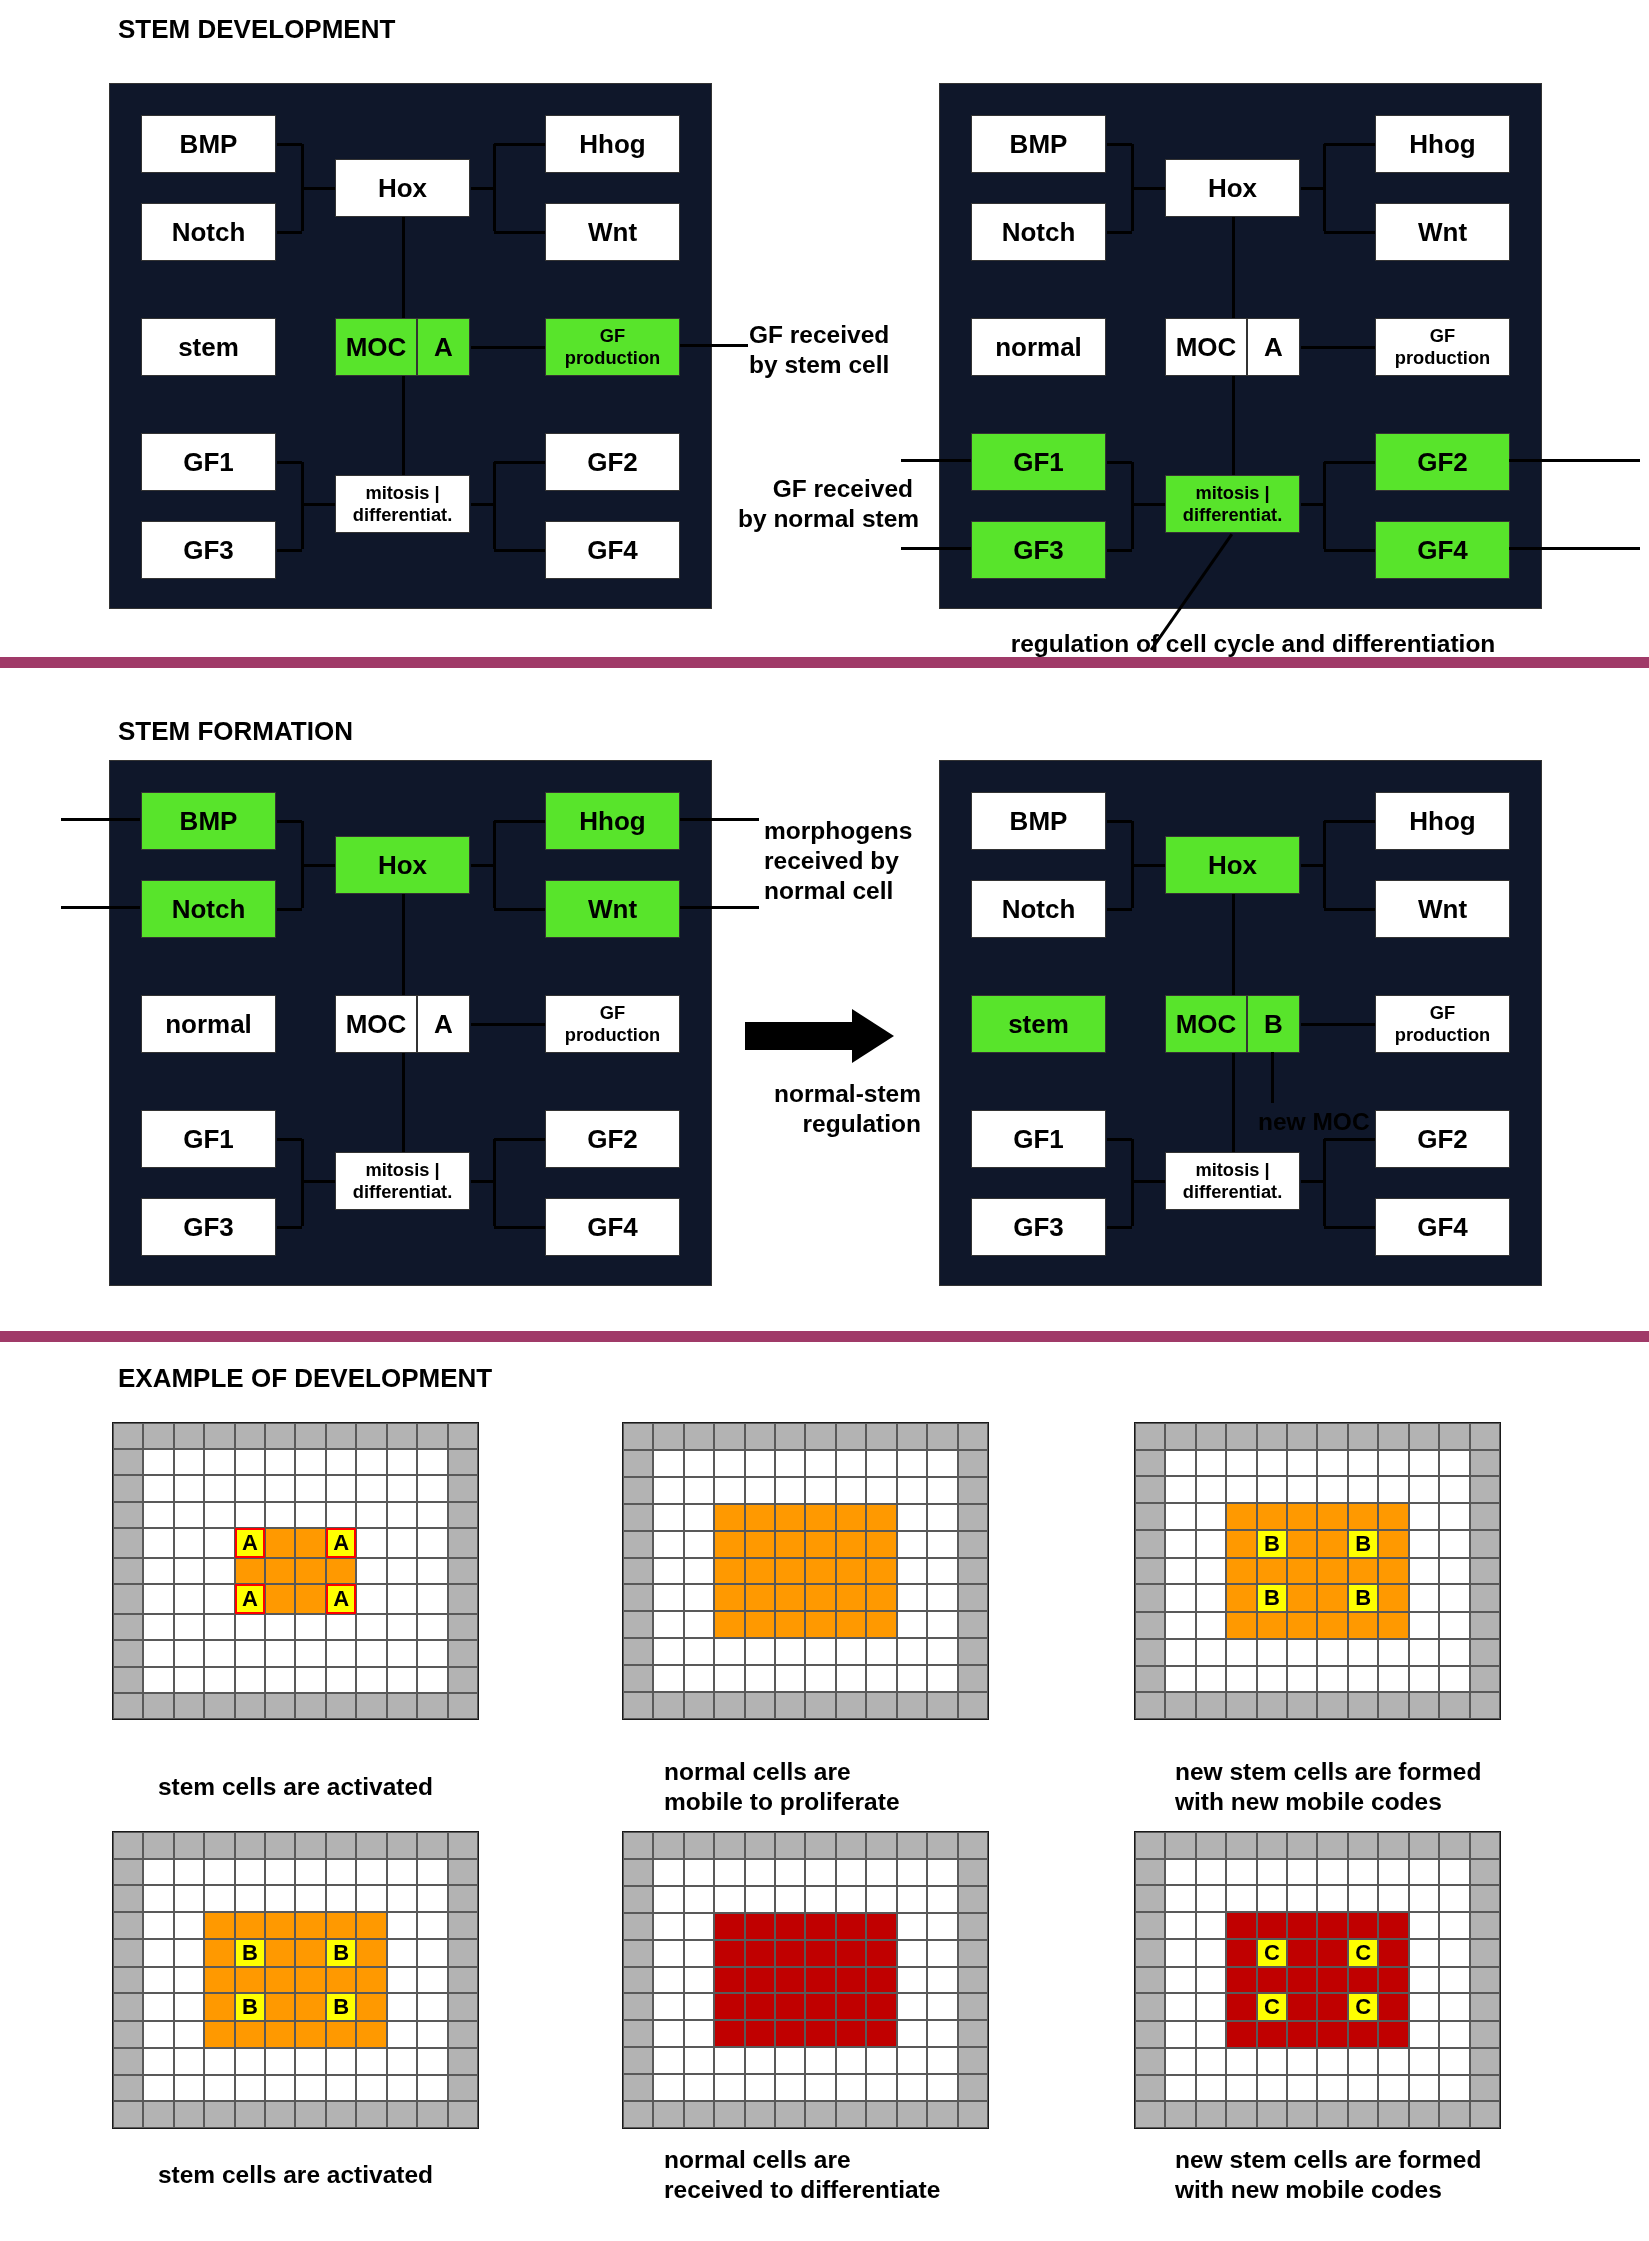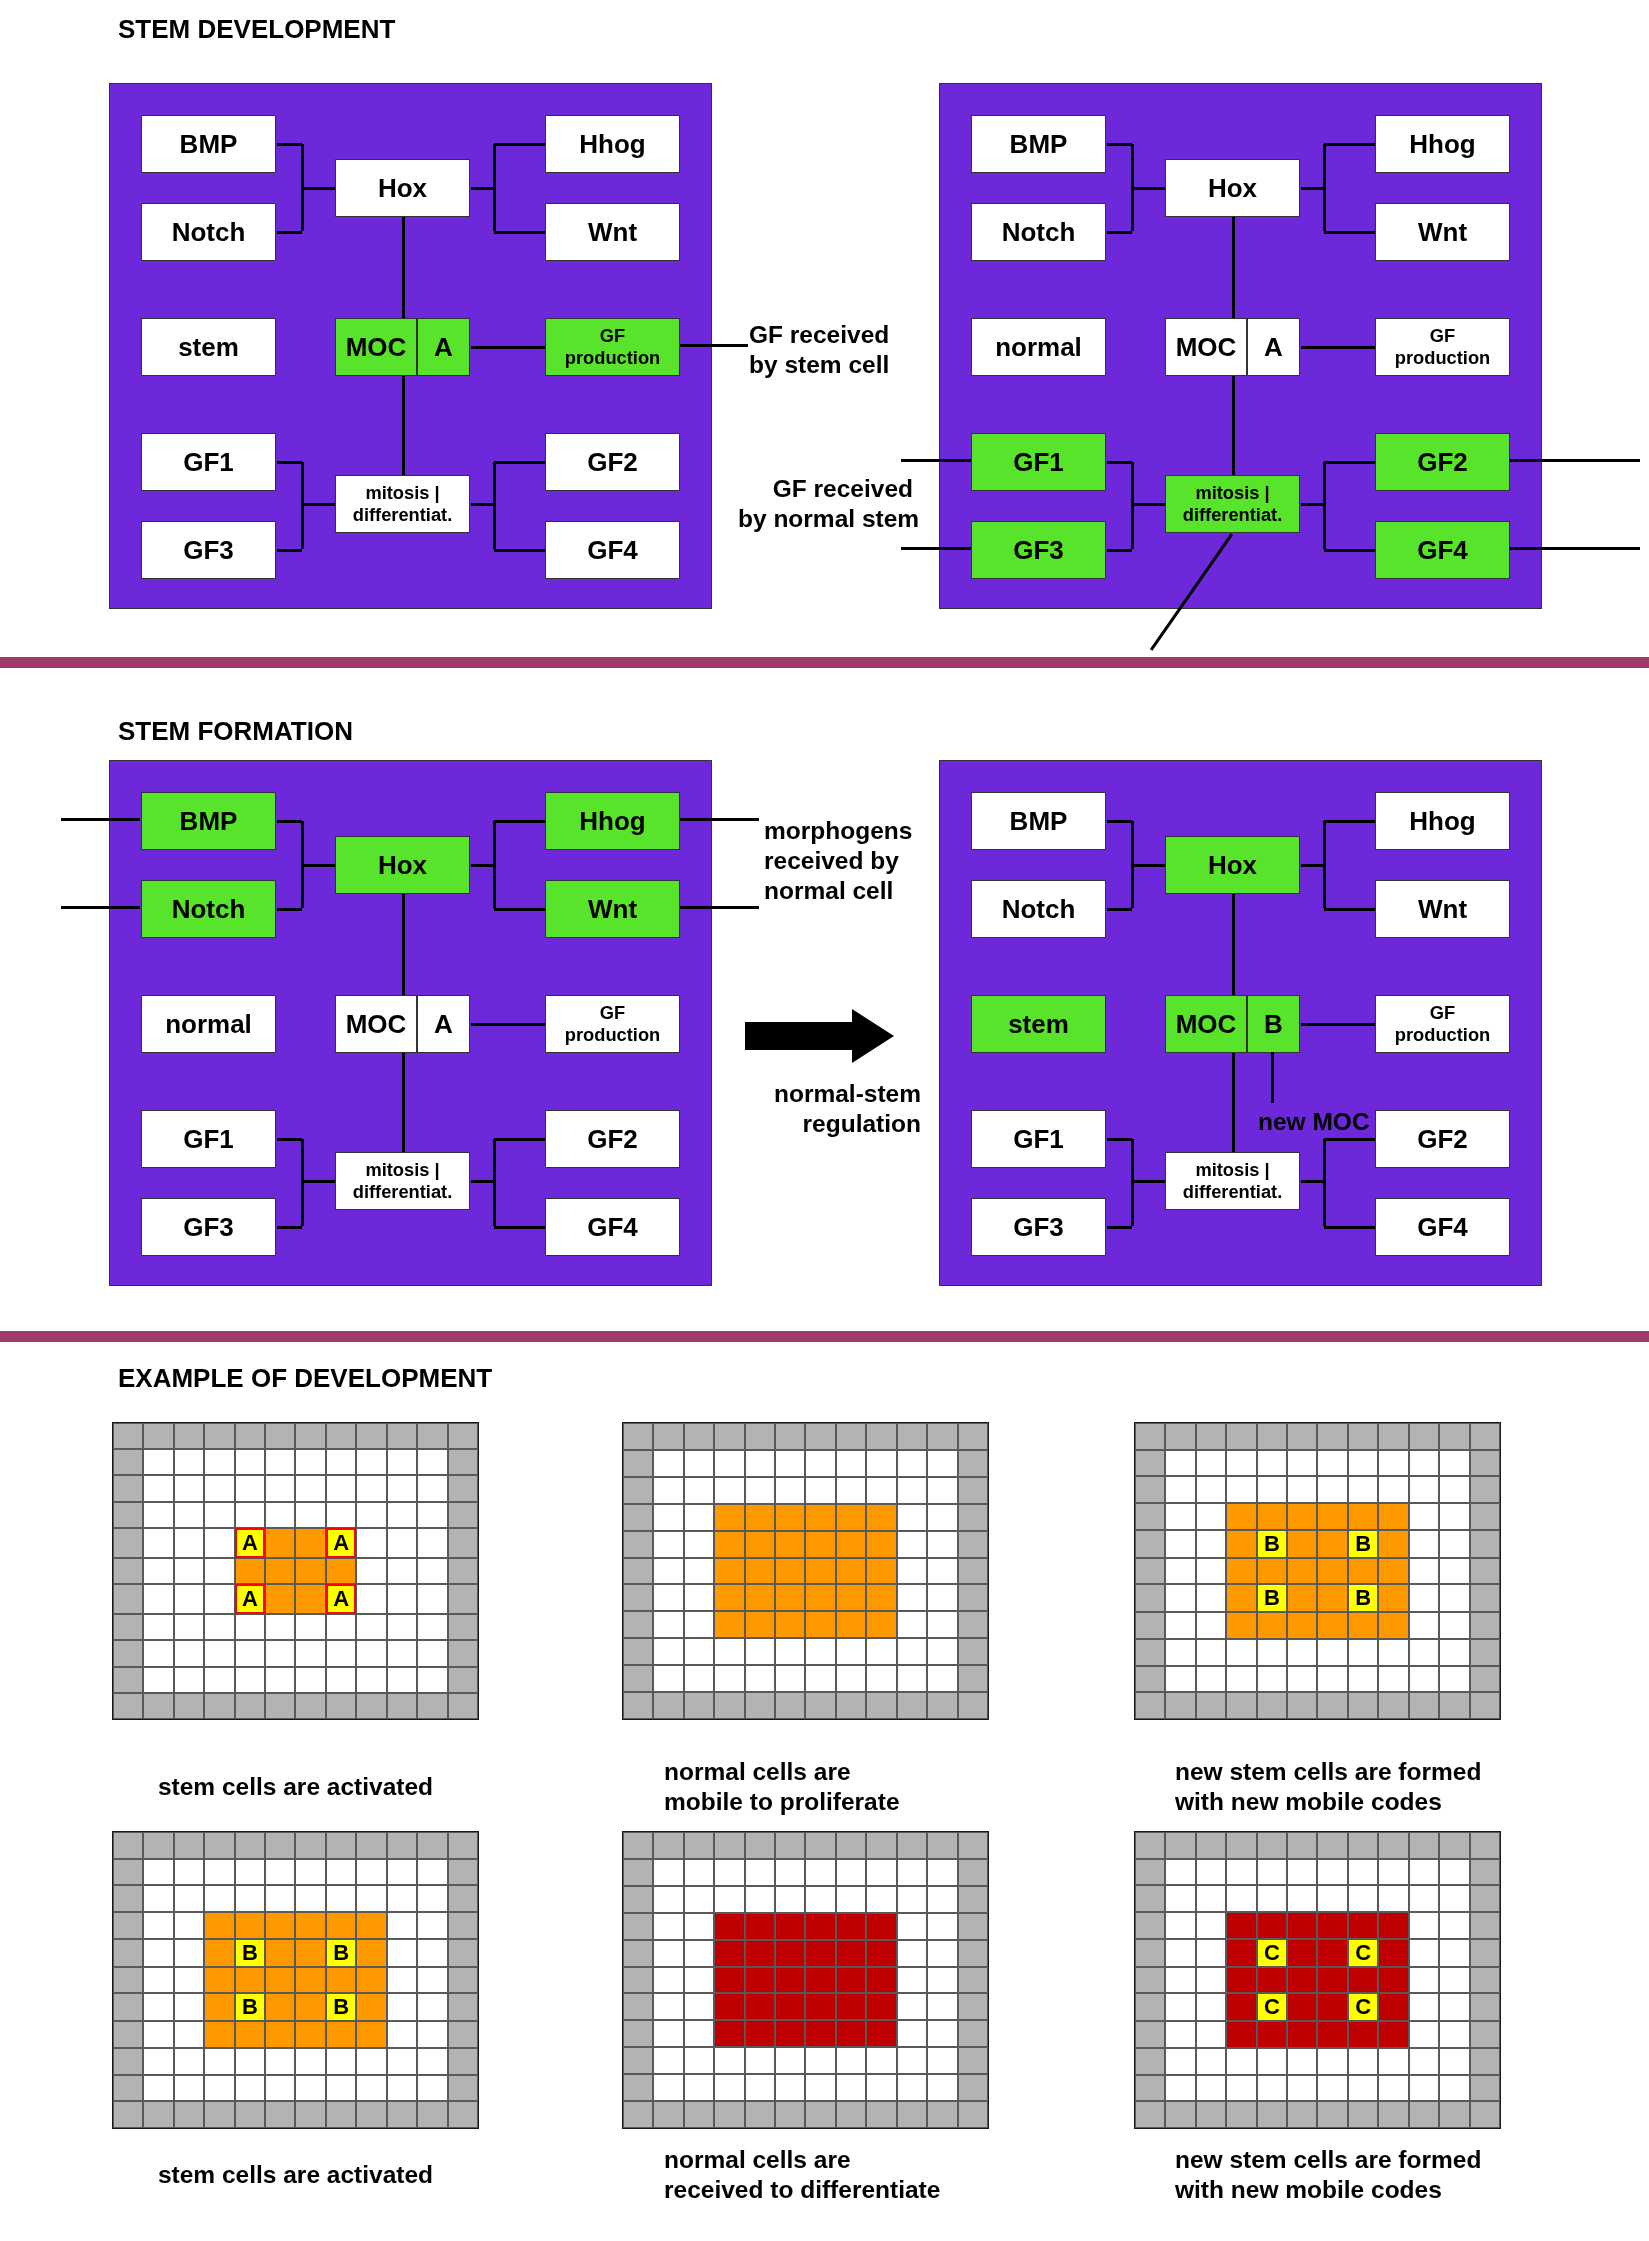--- a/index.html
+++ b/index.html
@@ -1,19 +1,19 @@
 <!DOCTYPE html>
 <html style="font-size:14px"><head>
 <meta charset="utf-8">
 <style>
   html,body{margin:0;padding:0;background:#fff;}
   .page{position:relative;width:1649px;height:2241px;background:#fff;overflow:hidden;
         font-family:"Liberation Sans",sans-serif;font-weight:bold;color:#000;}
   .sec-title{position:absolute;font-size:26px;font-weight:bold;letter-spacing:0;white-space:nowrap;}
-  .panel{position:absolute;width:601px;height:524px;border:1.7px solid #333;background:#6d28d9;box-sizing:content-box;}
+  .panel{position:absolute;width:601px;height:524px;border:1.7px solid #333;background:#0f172a;box-sizing:content-box;}
   .dbox{position:absolute;border:1.7px solid #333;background:#fff;display:flex;flex-direction:column;
         align-items:center;justify-content:center;font-size:26px;text-align:center;box-sizing:border-box;}
   .cline{position:absolute;background:#000;}
   .hline{position:absolute;background:#000;height:2.6px;}
   .vline{position:absolute;background:#000;width:2.6px;}
   .ann{position:absolute;font-size:24.5px;line-height:30px;white-space:nowrap;}
   .ann.right{text-align:right;}
   .ann.center{text-align:center;white-space:normal;}
   .divider{position:absolute;left:0;width:1649px;height:11.4px;}
   .diag{position:absolute;height:2.6px;background:#000;transform-origin:0 50%;}
@@ -175,20 +175,23 @@
     <div>GF received</div>
     <div>by stem cell</div>
   </div>
 
   <div class="ann right" style="left:738px;top:474px;width:175px">
     <div>GF received</div>
     <div>by normal stem</div>
   </div>
 
   <div class="diag" style="left: 1232px; top: 533px; width: 141px; transform: rotate(124.9deg); background: rgb(0, 0, 0);"></div>
+  <div class="ann center" style="left:991px;top:629px;width:524px">
+    <div>regulation of cell cycle and differentiation</div>
+  </div>
 
   <div class="divider" style="top: 657px; background: rgb(160, 58, 104);"></div>
 
   <div class="sec-title" style="left:118px;top:716px">STEM FORMATION</div>
 
   <div class="panel" id="panel-form-left" style="left:109px;top:760px">
       <div class="cline" style="left: 167px; top: 59px; width: 25px; height: 2.6px;"></div>
       <div class="cline" style="left: 167px; top: 147px; width: 25px; height: 2.6px;"></div>
       <div class="cline" style="left: 191px; top: 60px; width: 2.6px; height: 87px;"></div>
       <div class="cline" style="left: 192px; top: 103px; width: 33px; height: 2.6px;"></div>

